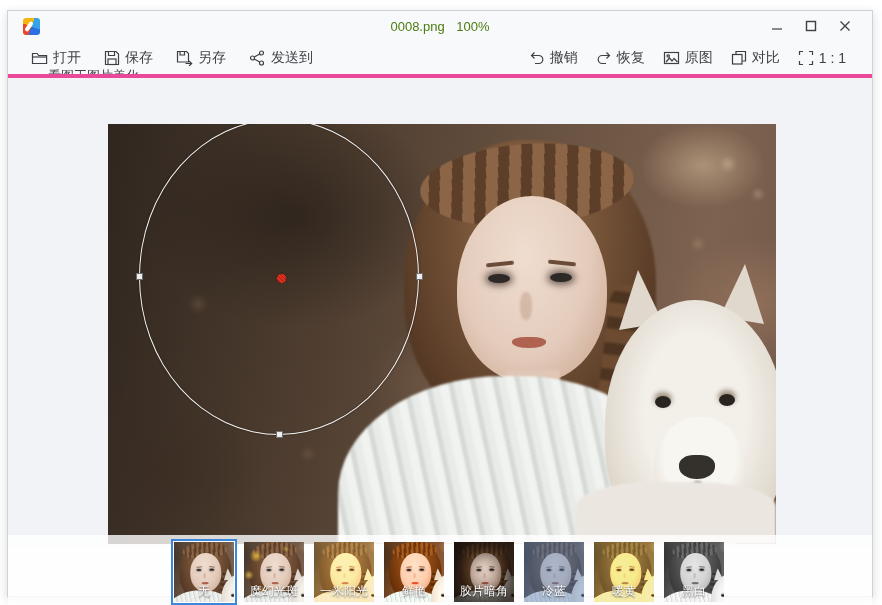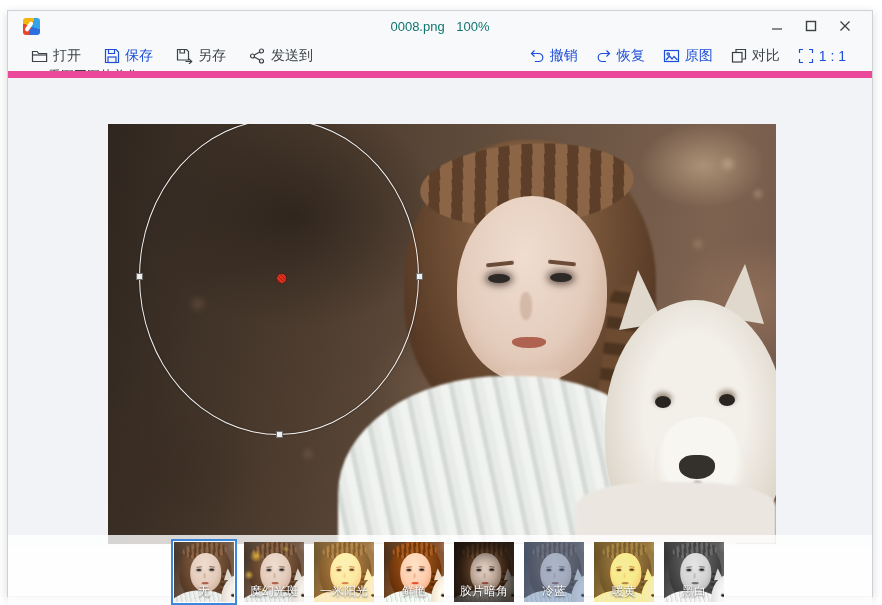--- a/index.html
+++ b/index.html
@@ -10,34 +10,34 @@
   
   .win { position:absolute; left:7px; top:10px; width:866px; height:587px;
          background:#f7f9fb; border:1px solid #ccd2d8; box-shadow:0 3px 10px rgba(0,0,0,.15); }
 
   .titlebar { position:absolute; left:0; top:0; width:100%; height:30px; display:flex; align-items:center; }
   .app-icon { position:absolute; left:15px; top:7px; width:17px; height:17px; border-radius:3px;
               background:conic-gradient(from 200deg,#e8452c 0 25%,#f5b50f 25% 50%,#35a3e8 50% 75%,#2b6fe0 75% 100%); }
   .app-icon::after { content:""; position:absolute; left:4px; top:3px; width:4px; height:11px;
               background:#fff; border-radius:2px; transform:rotate(35deg); }
   .app-title { position:absolute; left:40px; top:8px; font-size:13px; color:#3f4347;margin-top:48px; }
-  .doc-title { position:absolute; left:0; right:0; top:8px; text-align:center; font-size:13px; color:#0f766e; }
+  .doc-title { position:absolute; left:0; right:0; top:8px; text-align:center; font-size:13px; color:#4d7c0f; }
   .doc-title span { margin:0 4px; }
   .win-controls { position:absolute; right:10px; top:0; height:30px; display:flex; }
   .win-btn { width:34px; height:30px; display:flex; align-items:center; justify-content:center; color:#3c4043; }
   .win-btn svg { display:block; }
 
   
   .toolbar { position:absolute; left:0; top:30px; width:100%; height:37px;
-             display:flex; align-items:center; border-bottom:7px solid #ec4899; }
+             display:flex; align-items:center; border-bottom:4px solid #ec4899; }
   .t-left { display:flex; gap:23px; padding-left:23px; }
   .t-right { display:flex; gap:18px; margin-left:auto; padding-right:26px; }
   .t-btn { display:flex; align-items:center; gap:5px; font-size:14px; color:#3d4145; cursor:default; }
   .t-btn svg { display:block; }
-  .t-btn.disabled { color:#1d4ed8; }
+  .t-btn.disabled { color:#404040; }
 
   
   .main { position:absolute; left:0; top:67px; width:100%; height:469px; background:#f1f3f6; }
 
   
   .canvas { position:absolute; left:100px; top:46px; width:668px; height:420px; overflow:hidden; background:#3a2f26; }
 
   
   .portrait { position:absolute; left:0; top:0; width:668px; height:420px; overflow:hidden; }
   .p { position:absolute; }

